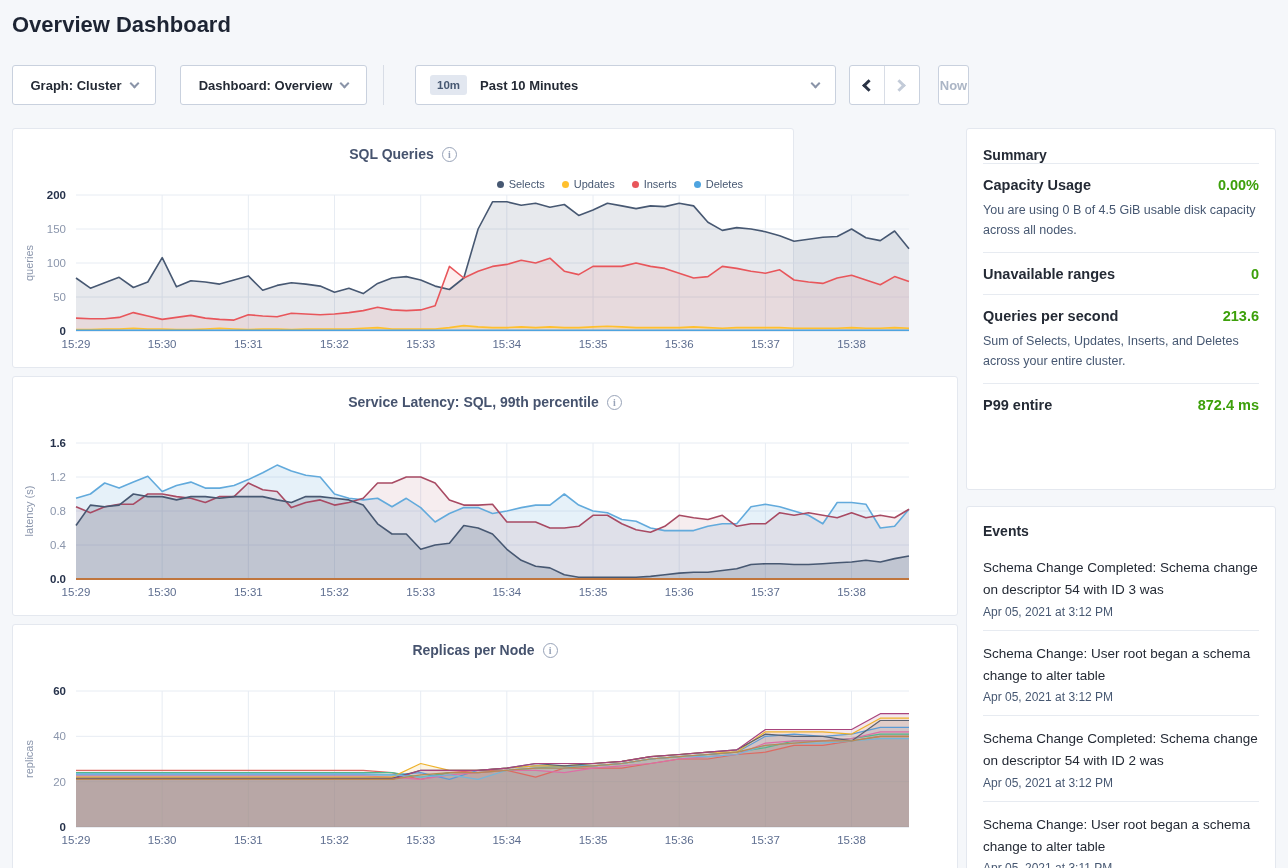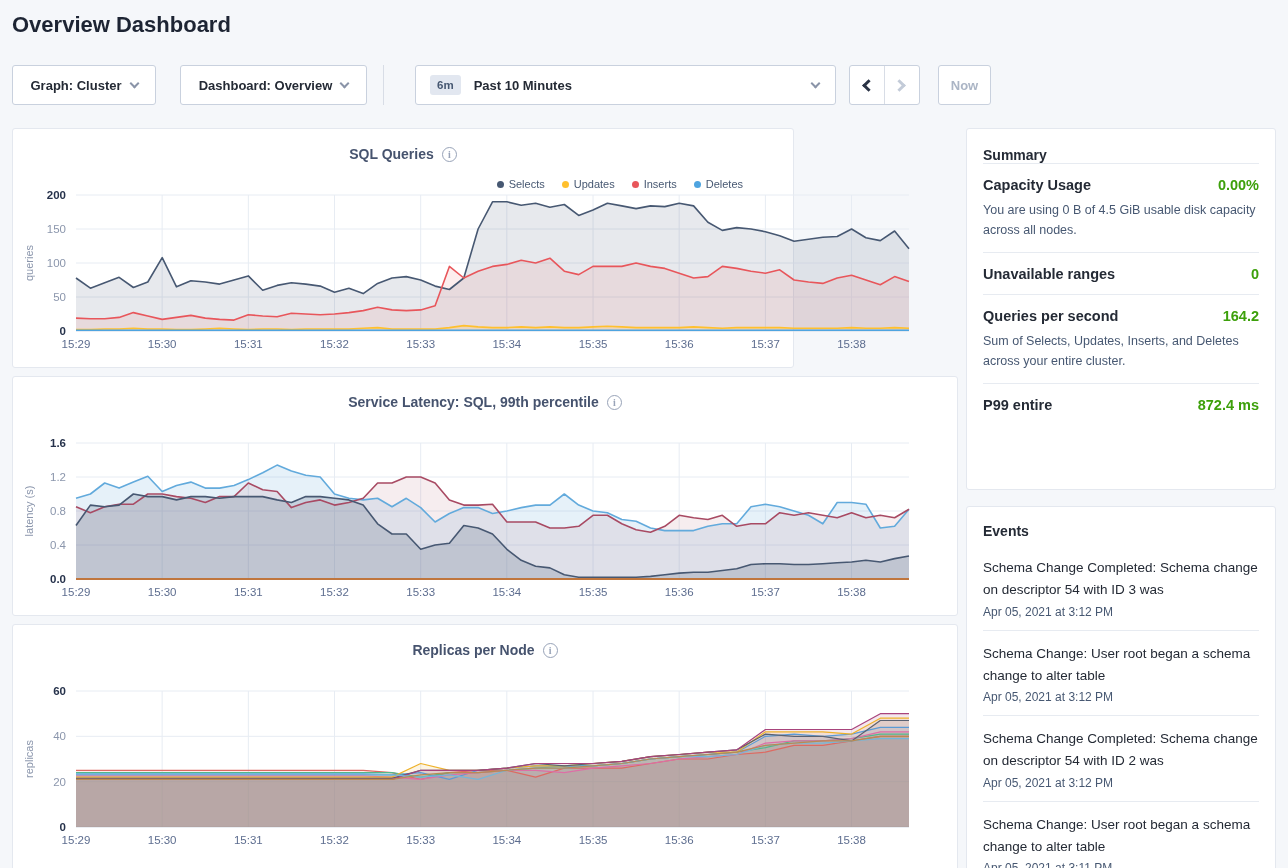--- a/index.html
+++ b/index.html
@@ -21,21 +21,21 @@
   .time-badge { background:#e2e7f0; color:#475872; font-size:11.5px; font-weight:700; padding:4px 7px; border-radius:3px; }
   .time-label { margin-left:13px; }
   #time-selector .chev { position:absolute; right:16px; }
   .chev { display:inline-block; width:7px; height:7px; border-right:2px solid #8a94a8; border-bottom:2px solid #8a94a8;
           transform:rotate(45deg); margin-top:-4px; }
   #arrow-group { left:849px; width:71px; padding:0; border-radius:3px; overflow:hidden; }
   .arrow-cell { width:35px; height:38px; display:flex; align-items:center; justify-content:center; }
   .arrow-cell.first { border-right:1px solid #d8dde6; }
   .chev-left { display:inline-block; width:9px; height:9px; border-left:3px solid #2a3345; border-bottom:3px solid #2a3345; transform:rotate(45deg); margin-left:4px; }
   .chev-right { display:inline-block; width:9px; height:9px; border-right:3px solid #c3cbd8; border-top:3px solid #c3cbd8; transform:rotate(45deg); margin-right:4px; }
-  #now-btn { left:938px; width:53px; justify-content:center; color:#abb5c5; }
+  #now-btn { left:938px; width:31px; justify-content:center; color:#abb5c5; }
   
   .card { position:absolute; background:#fff; border:1px solid #e4e8ef; border-radius:3px; }
   #chart-card-0 { left:12px; top:128px; width:782px; height:240px; }
   #chart-card-1 { left:12px; top:376px; width:946px; height:240px;padding-left:48px; }
   #chart-card-2 { left:12px; top:624px; width:946px; height:256px; }
   .chart-head { position:absolute; top:16px; left:0; width:100%; text-align:center; }
   .chart-title { font-size:14px; font-weight:700; color:#46536e; }
   .info-icon { display:inline-block; width:15px; height:15px; border:1px solid #98a3b8; border-radius:50%;
                margin-left:8px; vertical-align:-3px; position:relative; cursor:pointer; }
   .info-icon::after { content:"i"; position:absolute; left:0; top:0; width:100%; height:100%; text-align:center;
@@ -70,21 +70,21 @@
   <div class="tb dd" id="graph-dd">
     <span>Graph: Cluster</span>
     <i class="chev"></i>
   </div>
   <div class="tb dd" id="dashboard-dd">
     <span>Dashboard: Overview</span>
     <i class="chev"></i>
   </div>
   <div class="tb-divider"></div>
   <div class="tb" id="time-selector">
-    <span class="time-badge">6m</span>
+    <span class="time-badge">10m</span>
     <span class="time-label">Past 10 Minutes</span>
     <i class="chev"></i>
   </div>
   <div class="tb" id="arrow-group">
     <span class="arrow-cell first">
         <i class="chev-left"></i>
       </span>
     <span class="arrow-cell">
         <i class="chev-right"></i>
       </span>
@@ -271,21 +271,21 @@
     <div class="sum-row">
       <div class="sum-head">
         <span class="sum-label">Unavailable ranges</span>
         <span class="sum-value">0</span>
       </div>
     </div>
 
     <div class="sum-row">
       <div class="sum-head">
         <span class="sum-label">Queries per second</span>
-        <span class="sum-value">164.2</span>
+        <span class="sum-value">213.6</span>
       </div>
       <div class="sum-desc">Sum of Selects, Updates, Inserts, and Deletes across your entire cluster.</div>
     </div>
 
     <div class="sum-row">
       <div class="sum-head">
         <span class="sum-label">P99 entire</span>
         <span class="sum-value">872.4 ms</span>
       </div>
     </div>

